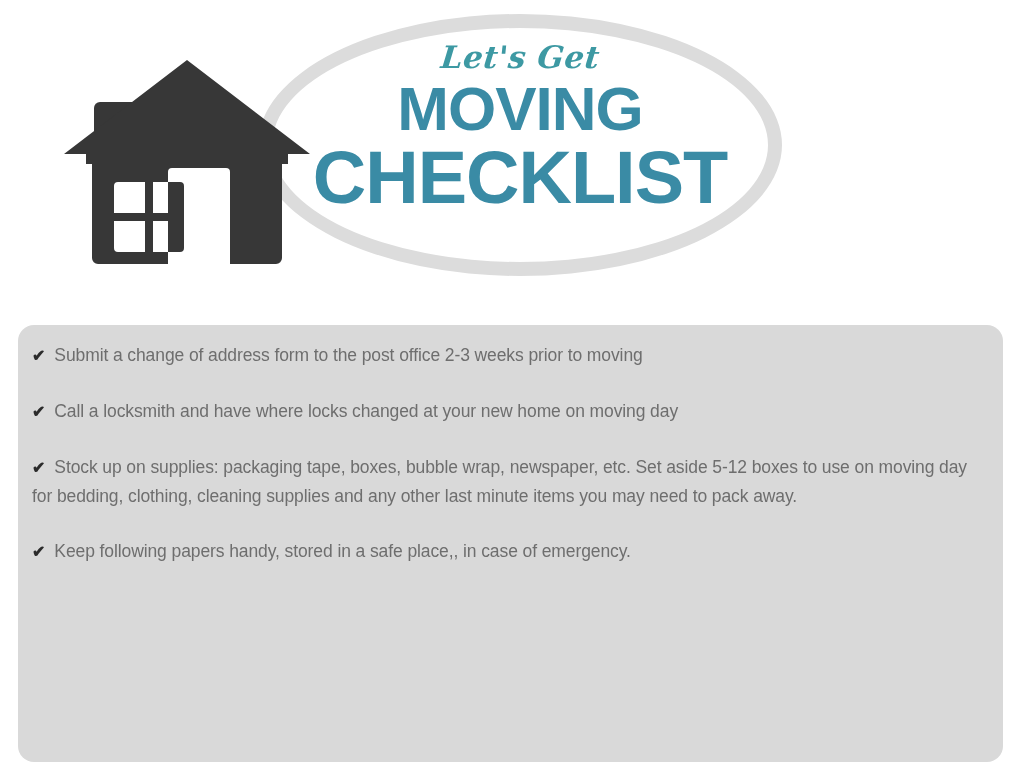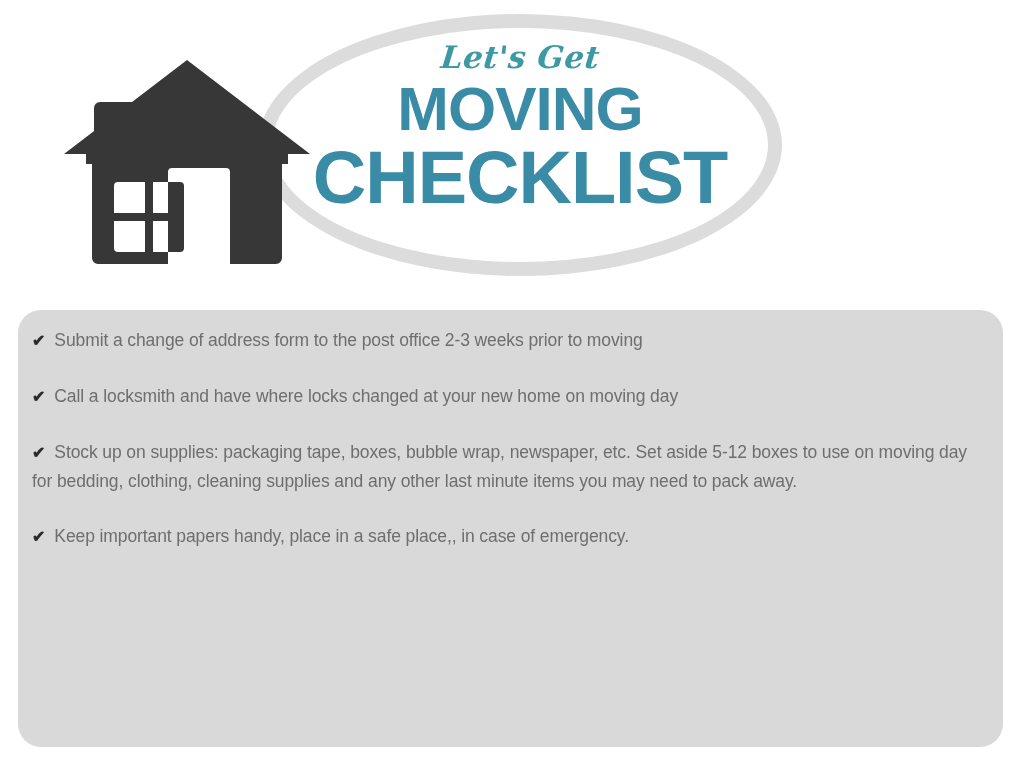--- a/index.html
+++ b/index.html
@@ -84,25 +84,25 @@
     margin-bottom: 2px;
   }
   #word-checklist {
     font-size: 74px;
   }
 
   
   #checklist-panel {
     position: absolute;
     left: 18px;
-    top: 310px;
+    top: 325px;
     width: 985px;
     height: 437px;
     background: #d9d9d9;
-    border-radius: 23px;
+    border-radius: 16px;
     box-sizing: border-box;
     padding: 16px 14px 14px 14px;
   }
   .check-item {
     display: block;
     color: #6e6e6e;
     font-family: "Liberation Sans", sans-serif;
     font-weight: 400;
     font-size: 17.5px;
     line-height: 28px;
@@ -149,15 +149,15 @@
     <div class="main-word" id="word-checklist">CHECKLIST</div>
   </div>
 
 </div>
 
 <div id="checklist-panel">
   <div id="checklist-items">
       <div class="check-item"><span class="check-mark">✔</span><span>Submit a change of address form to the post office 2-3 weeks prior to moving</span></div>
       <div class="check-item"><span class="check-mark">✔</span><span>Call a locksmith and have where locks changed at your new home on moving day</span></div>
       <div class="check-item"><span class="check-mark">✔</span><span>Stock up on supplies: packaging tape, boxes, bubble wrap, newspaper, etc.  Set aside 5-12 boxes to use on moving day for bedding, clothing, cleaning supplies and any other last minute items you may need to pack away.</span></div>
-      <div class="check-item"><span class="check-mark">✔</span><span>Keep important papers handy, place in a safe place,, in case of emergency.</span></div>
+      <div class="check-item"><span class="check-mark">✔</span><span>Keep following papers handy, stored in a safe place,, in case of emergency.</span></div>
     </div>
 </div>
 
 </body></html>

